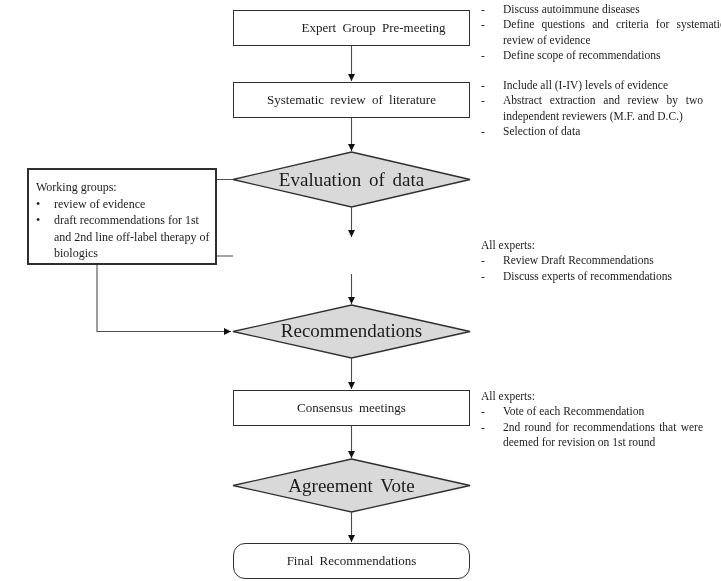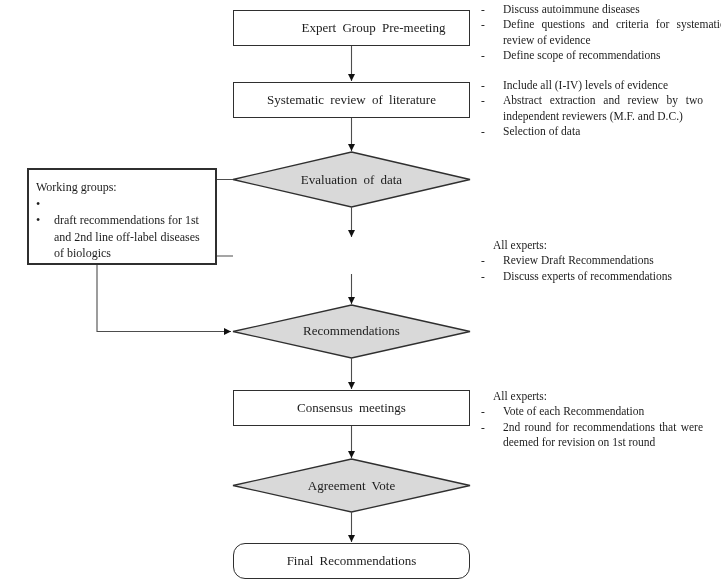--- a/index.html
+++ b/index.html
@@ -14,39 +14,39 @@
     display:flex;align-items:center;justify-content:center;
     font-size:13px;word-spacing:3px;white-space:nowrap;
   }
   #n1{left:233px;top:10px;padding-left:44px;}
   #n2{left:233px;top:82px;}
   #n3{left:233px;top:238px;}
   #n4{left:233px;top:390px;}
   #n5{left:233px;top:543px;border-radius:12px;}
   .dlabel{
     position:absolute;left:233px;width:237px;height:26px;line-height:26px;
-    text-align:center;font-size:13px;word-spacing:3px;white-space:nowrap;
+    text-align:center;font-size:19px;word-spacing:3px;white-space:nowrap;
   }
   #dl1{top:167px;}
   #dl2{top:318px;}
   #dl3{top:473px;}
   .wg{
     position:absolute;left:3px;top:168px;width:190px;height:97px;
     border:2px solid #2f2f2f;box-sizing:border-box;background:#ffffff;
     padding:9px 3px 0 7px;font-size:12px;line-height:16.5px;margin-left:24px;
   }
   .wg .li{display:flex;}
   .wg .mk{width:18px;flex:none;}
   .wg .tx{width:158px;flex:none;}
   .anno{position:absolute;font-size:11.5px;line-height:15.4px;}
   #a1{left:481px;top:2px;}
   #a2{left:481px;top:78px;}
   #a3{left:481px;top:238px;}
   #a4{left:481px;top:389px;}
-  .anno .heading{margin-left:12px;}
+  .anno .heading{margin-left:0;}
   .anno .li{display:flex;}
   .anno .mk{width:22px;flex:none;}
   .anno .tx{width:200px;flex:none;text-align:justify;}
   #a1 .tx{width:222px;}
 </style>
 </head>
 <body>
 
 <div class="canvas">
 
@@ -80,24 +80,25 @@
   <div class="box" id="n5">Final Recommendations</div>
 
   <div class="dlabel" id="dl1">Evaluation of data</div>
   <div class="dlabel" id="dl2">Recommendations</div>
   <div class="dlabel" id="dl3">Agreement Vote</div>
 
   <div class="wg">
     <div class="wg-title">Working groups:</div>
     <div class="li">
       <span class="mk">•</span>
+      <span class="tx">review of evidence</span>
     </div>
     <div class="li">
       <span class="mk">•</span>
-      <span class="tx">draft recommendations for 1st and 2nd line off-label diseases of biologics</span>
+      <span class="tx">draft recommendations for 1st and 2nd line off-label therapy of biologics</span>
     </div>
   </div>
 
   <div class="anno" id="a1">
     <div class="li">
       <span class="mk">-</span>
       <span class="tx">Discuss autoimmune diseases</span>
     </div>
     <div class="li">
       <span class="mk">-</span>

